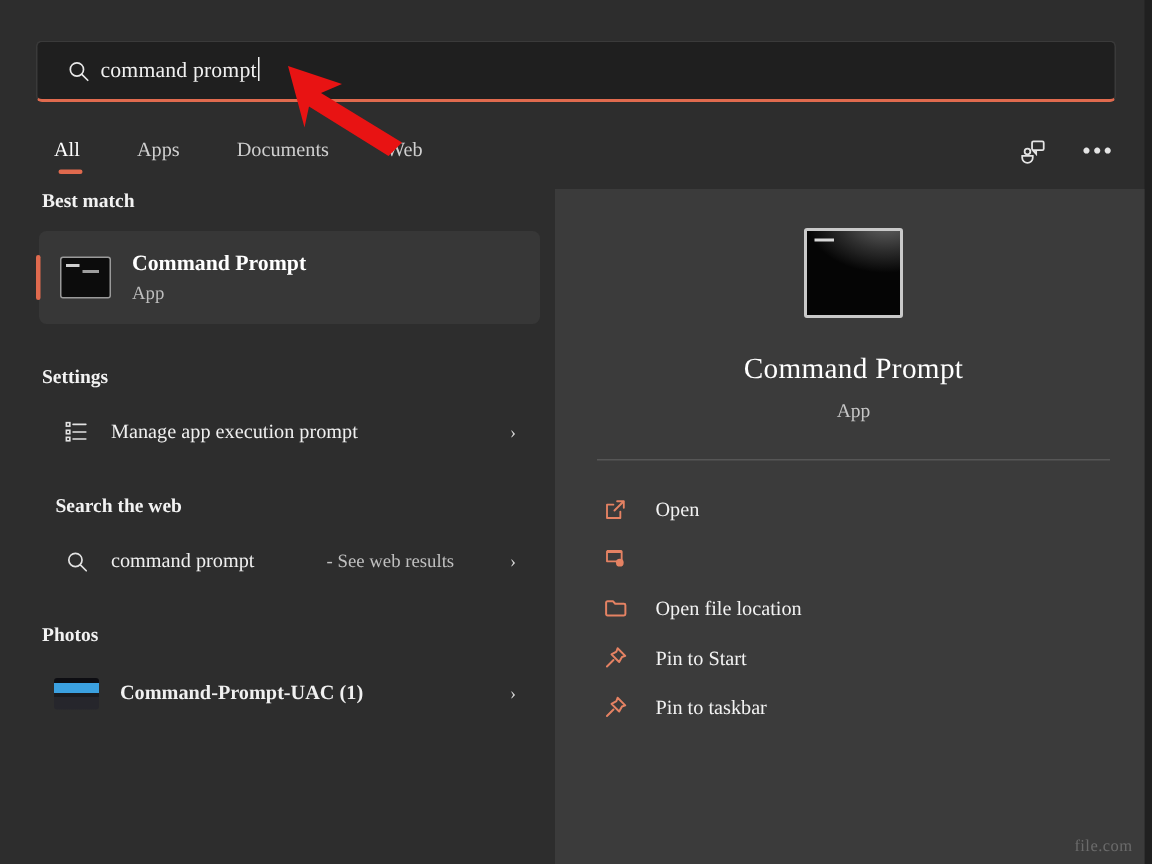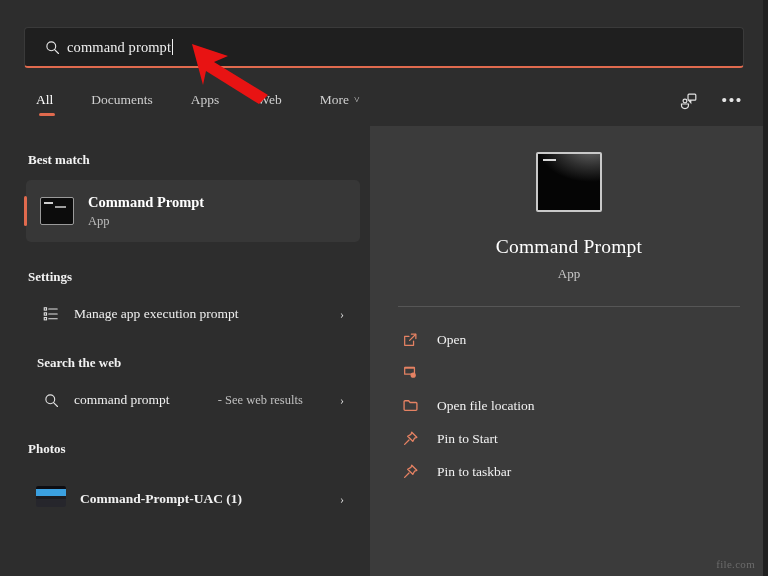--- a/index.html
+++ b/index.html
@@ -323,43 +323,42 @@
       <svg width="15" height="15" viewBox="0 0 16 16" fill="none">
         <circle cx="6.7" cy="6.7" r="4.7" stroke="currentColor" stroke-width="1.2"></circle>
         <line x1="10.2" y1="10.2" x2="14.4" y2="14.4" stroke="currentColor" stroke-width="1.2" stroke-linecap="round"></line>
       </svg>
     </span>
     <span class="search-text"><span>command prompt</span><span class="caret"></span></span>
   </div>
 
   <div class="tabs">
     <div class="tab active"><span>All</span></div>
+    <div class="tab"><span>Apps</span></div>
     <div class="tab"><span>Documents</span></div>
-    <div class="tab"><span>Apps</span></div>
     <div class="tab"><span>Web</span></div>
-    <div class="tab"><span>More</span><span class="chev-small">˅</span></div>
   </div>
 
   <div class="header-icons">
     <div class="hi-btn">
       <svg width="19" height="19" viewBox="0 0 20 20" fill="none" stroke="currentColor" stroke-width="1.25">
         <rect x="9.5" y="2.3" width="8.2" height="6.2" rx="1"></rect>
         <path d="M12.4 8.5 L12.4 11.2 L10.0 8.5"></path>
         <path d="M2.6 12.6 h7.4 v1.2 a3.7 3.7 0 0 1 -3.7 3.7 a3.7 3.7 0 0 1 -3.7 -3.7 z"></path>
         <circle cx="6.3" cy="9.5" r="2.0"></circle>
       </svg>
     </div>
     <div class="hi-btn">
       <span class="dots">•••</span>
     </div>
   </div>
 
   <div class="left-col">
 
-    <div class="section-head" style="margin-top:26px;">Best match</div>
+    <div class="section-head" style="">Best match</div>
 
     <div class="bestmatch-card">
       <span class="sel-indicator"></span>
       <span class="cmd-icon-sm"></span>
       <span class="bm-text">
         <div class="bm-title">Command Prompt</div>
         <div class="bm-sub">App</div>
       </span>
     </div>
 
@@ -388,21 +387,21 @@
           <circle cx="6.7" cy="6.7" r="4.7" stroke="currentColor" stroke-width="1.2"></circle>
           <line x1="10.2" y1="10.2" x2="14.4" y2="14.4" stroke="currentColor" stroke-width="1.2" stroke-linecap="round"></line>
         </svg>
       </span>
       <span class="res-label"><span>command prompt</span><span class="muted"> - See web results</span></span>
       <span class="chev-right">›</span>
     </div>
 
     <div class="section-head" style="margin-top:22px;">Photos</div>
 
-    <div class="res-row" style="margin-top:12px;align-items:flex-end;">
+    <div class="res-row" style="margin-top:12px;">
       <span class="res-icon">
         <span class="photo-thumb"></span>
       </span>
       <span class="res-label" style="margin-left:18px;font-weight:bold;">Command-Prompt-UAC (1)</span>
       <span class="chev-right">›</span>
     </div>
 
   </div>
 
   <div class="right-col">

